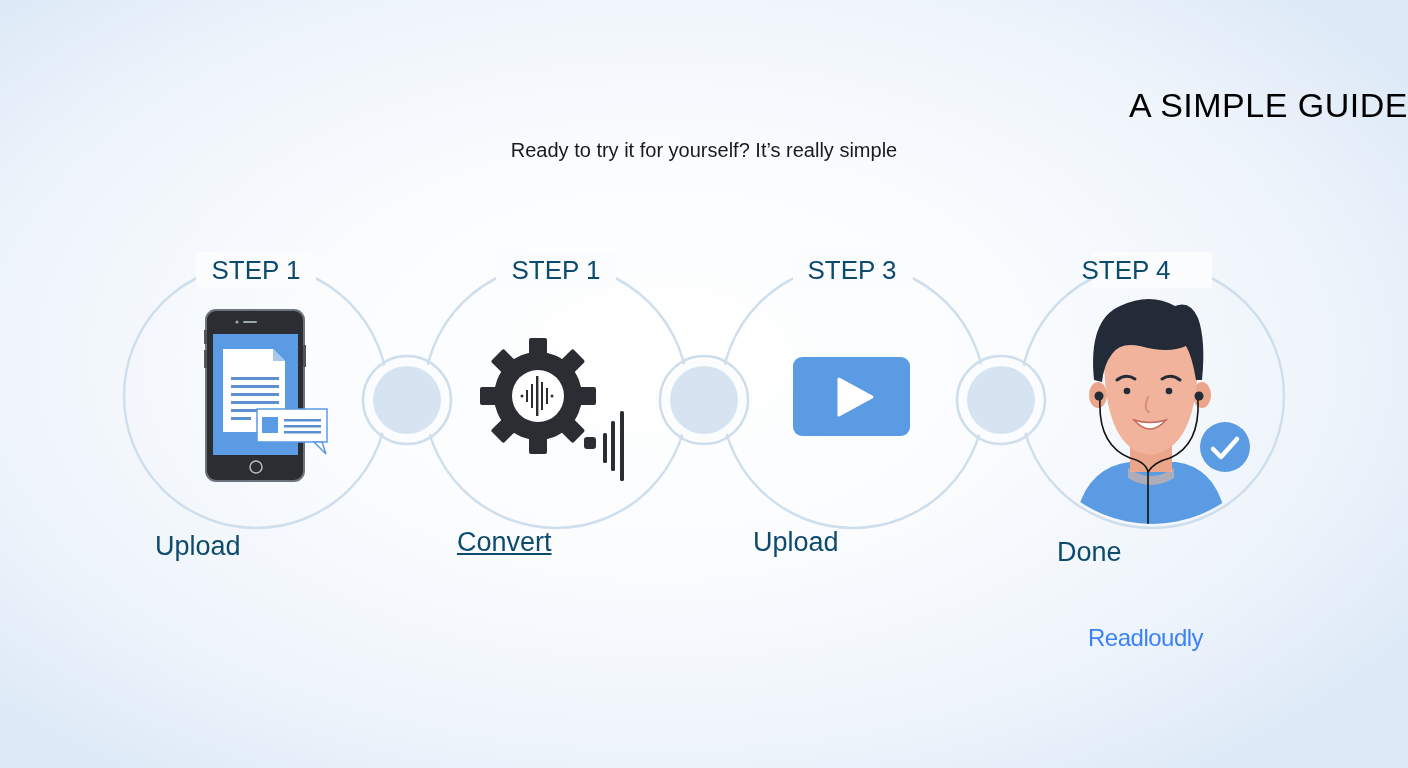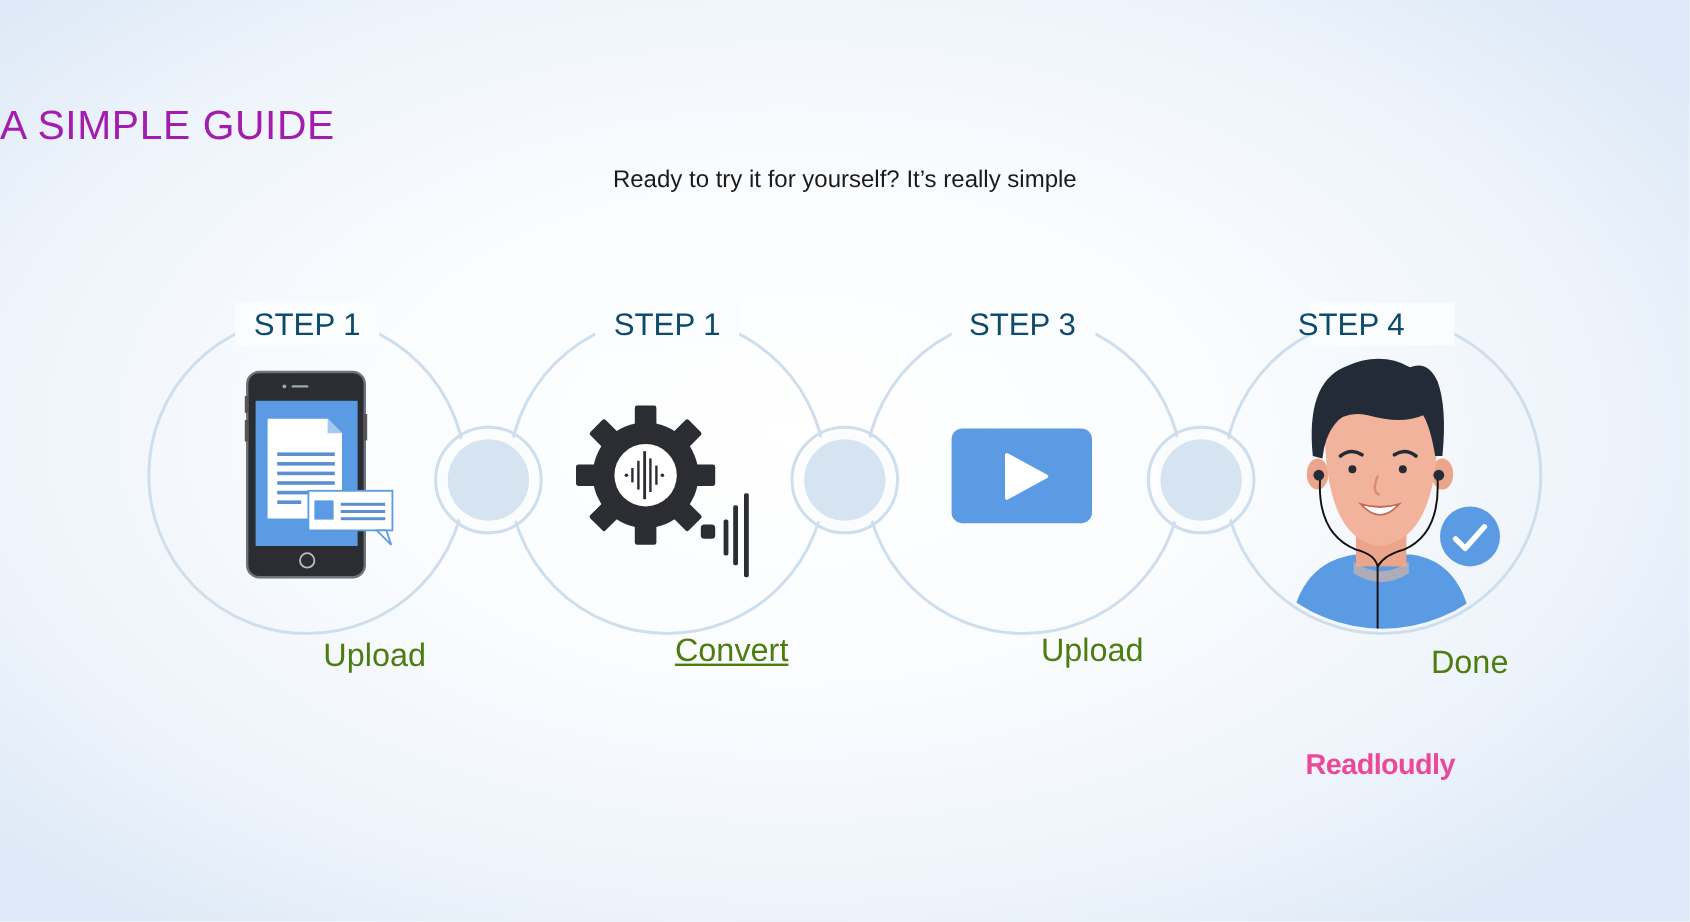--- a/index.html
+++ b/index.html
@@ -1,24 +1,24 @@
 <!DOCTYPE html>
 <html><head>
 <meta charset="utf-8">
 <style>
   html,body{margin:0;padding:0;}
   body{width:1408px;height:768px;overflow:hidden;position:relative;
     font-family:"Liberation Sans",sans-serif;
     background:radial-gradient(ellipse 900px 520px at 660px 360px,#ffffff 0%,#fafcfe 40%,#eef4fb 75%,#dde9f7 100%);}
-  .title{position:absolute;left:0;width:1408px;top:86px;text-align:left;font-size:34px;color:#a21caf;letter-spacing:0.5px;}
+  .title{position:absolute;left:0;width:1408px;top:86px;text-align:right;font-size:34px;color:#000000;letter-spacing:0.5px;}
   .subtitle{position:absolute;left:0;width:1408px;top:139px;text-align:center;font-size:20px;color:#1a1a1a;}
   svg.flow{position:absolute;left:0;top:0;}
   .step-label{position:absolute;font-size:26px;color:#0c4a6e;text-align:center;width:200px;}
-  .step-name{position:absolute;font-size:27px;color:#4d7c0f;text-align:right;width:200px;}
-  .brand{position:absolute;left:1088px;top:624px;font-size:24px;color:#ec4899;font-weight:bold;letter-spacing:-0.5px;}
+  .step-name{position:absolute;font-size:27px;color:#0c4a6e;text-align:left;width:200px;}
+  .brand{position:absolute;left:1088px;top:624px;font-size:24px;color:#3b82f6;font-weight:normal;letter-spacing:-0.5px;}
 </style>
 </head>
 <body>
 
 <div class="title">A SIMPLE GUIDE</div>
 <div class="subtitle">Ready to try it for yourself? It’s really simple</div>
 
 <svg class="flow" width="1408" height="768" viewBox="0 0 1408 768">
 
   <g fill="none" stroke="#cfdeec" stroke-width="2.5">

